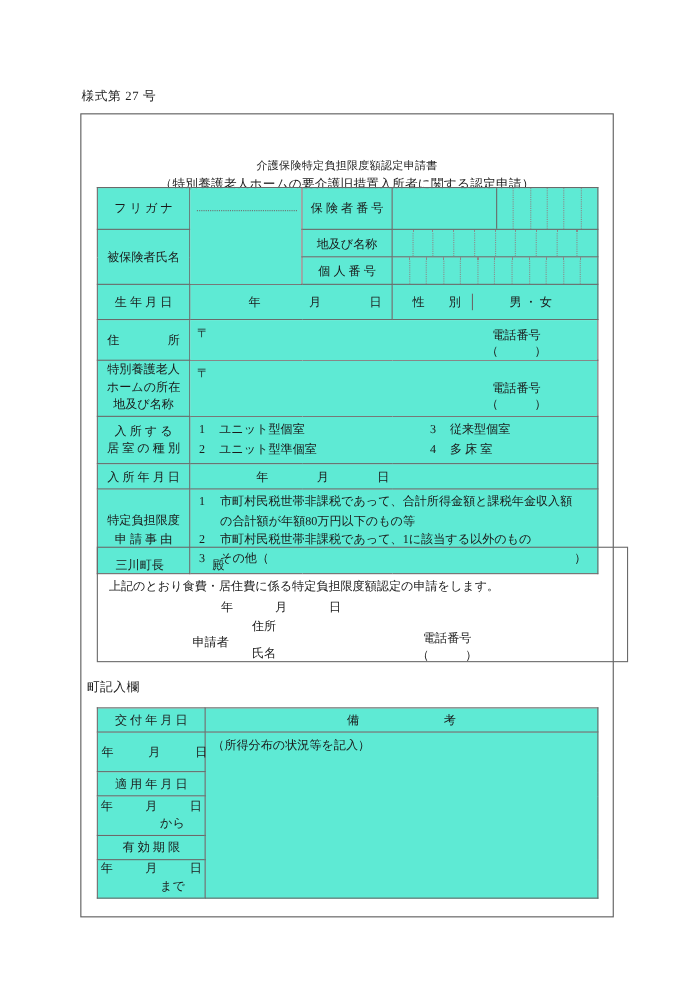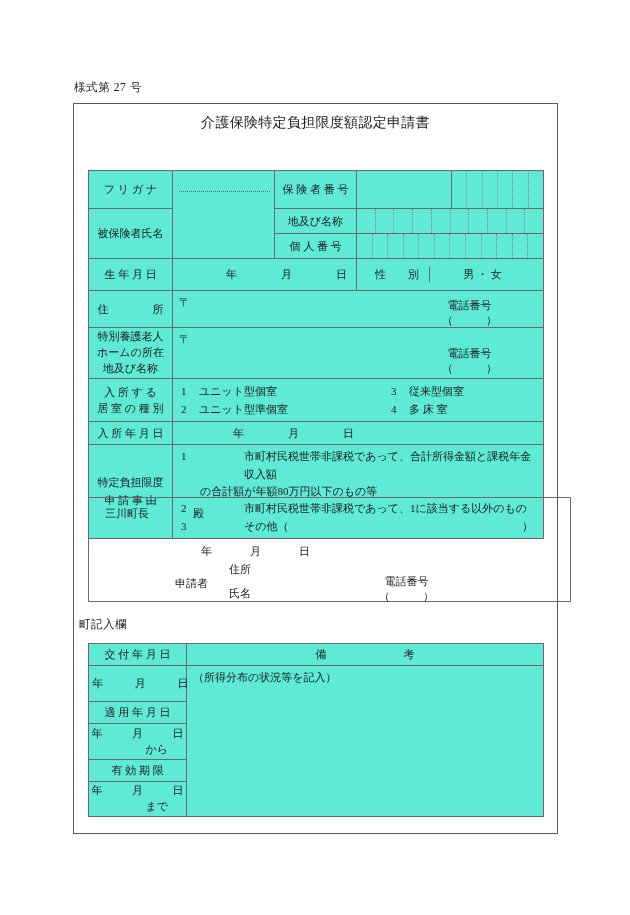--- a/index.html
+++ b/index.html
@@ -48,22 +48,23 @@
   
   .title-block {
     position: absolute;
     left: 73px;
     top: 112px;
     width: 485px;
     text-align: center;
     line-height: 1.55;
   }
   .title-main {
-    font-size: 14px;
+    font-size: 10px;
     letter-spacing: 0.3px;
+    margin-top: 32px;
   }
   .title-sub {
     font-size: 11.5px;
     letter-spacing: 0.2px;
   }
 
   
   table.grid {
     border-collapse: collapse;
     table-layout: fixed;
@@ -180,21 +181,21 @@
   .reason-list {
     font-size: 11px;
     line-height: 1.58;
     padding: 3px 4px 3px 8px;
   }
   .reason-item {
     display: flex;
     align-items: baseline;
   }
   .reason-item .n { flex: 0 0 19px; }
-  .reason-item .t { flex: 1 1 auto; margin-left: 44px; }
+  .reason-item .t { flex: 1 1 auto; }
   .reason-cont { padding-left: 19px; }
   .paren-close { float: right; margin-right: 6px; }
 
   
   .declaration {
     position: absolute;
     left: 88px;
     top: 497px;
     width: 483px;
     height: 105px;
@@ -276,20 +277,21 @@
 <body>
 
 <div class="page">
 
   <div class="form-number">様式第 27 号</div>
 
   <div class="outer-frame"></div>
 
   <div class="title-block">
     <div class="title-main">介護保険特定負担限度額認定申請書</div>
+    <div class="title-sub">（特別養護老人ホームの要介護旧措置入所者に関する認定申請）</div>
   </div>
 
   <table class="grid main-table">
     <colgroup>
       <col style="width:84px">
       <col style="width:102px">
       <col style="width:82px">
       <col style="width:187px">
     </colgroup>
 
@@ -449,20 +451,21 @@
         </div>
       </td>
     </tr>
   </tbody>
     </table>
 
   <div class="declaration">
     <div class="decl-mayor">
       <span>三川町長</span><span class="dono">殿</span>
     </div>
+    <div class="decl-text">上記のとおり食費・居住費に係る特定負担限度額認定の申請をします。</div>
     <div class="decl-date">
       <span class="g"></span><span>年</span><span class="g"></span><span>月</span><span class="g"></span><span>日</span>
     </div>
     <div class="decl-applicant">申請者</div>
     <div class="decl-addr-lbl">住所</div>
     <div class="decl-name-lbl">氏名</div>
     <div class="decl-tel">
       <span>電話番号</span><br>
       <span>（　　　）</span>
     </div>

